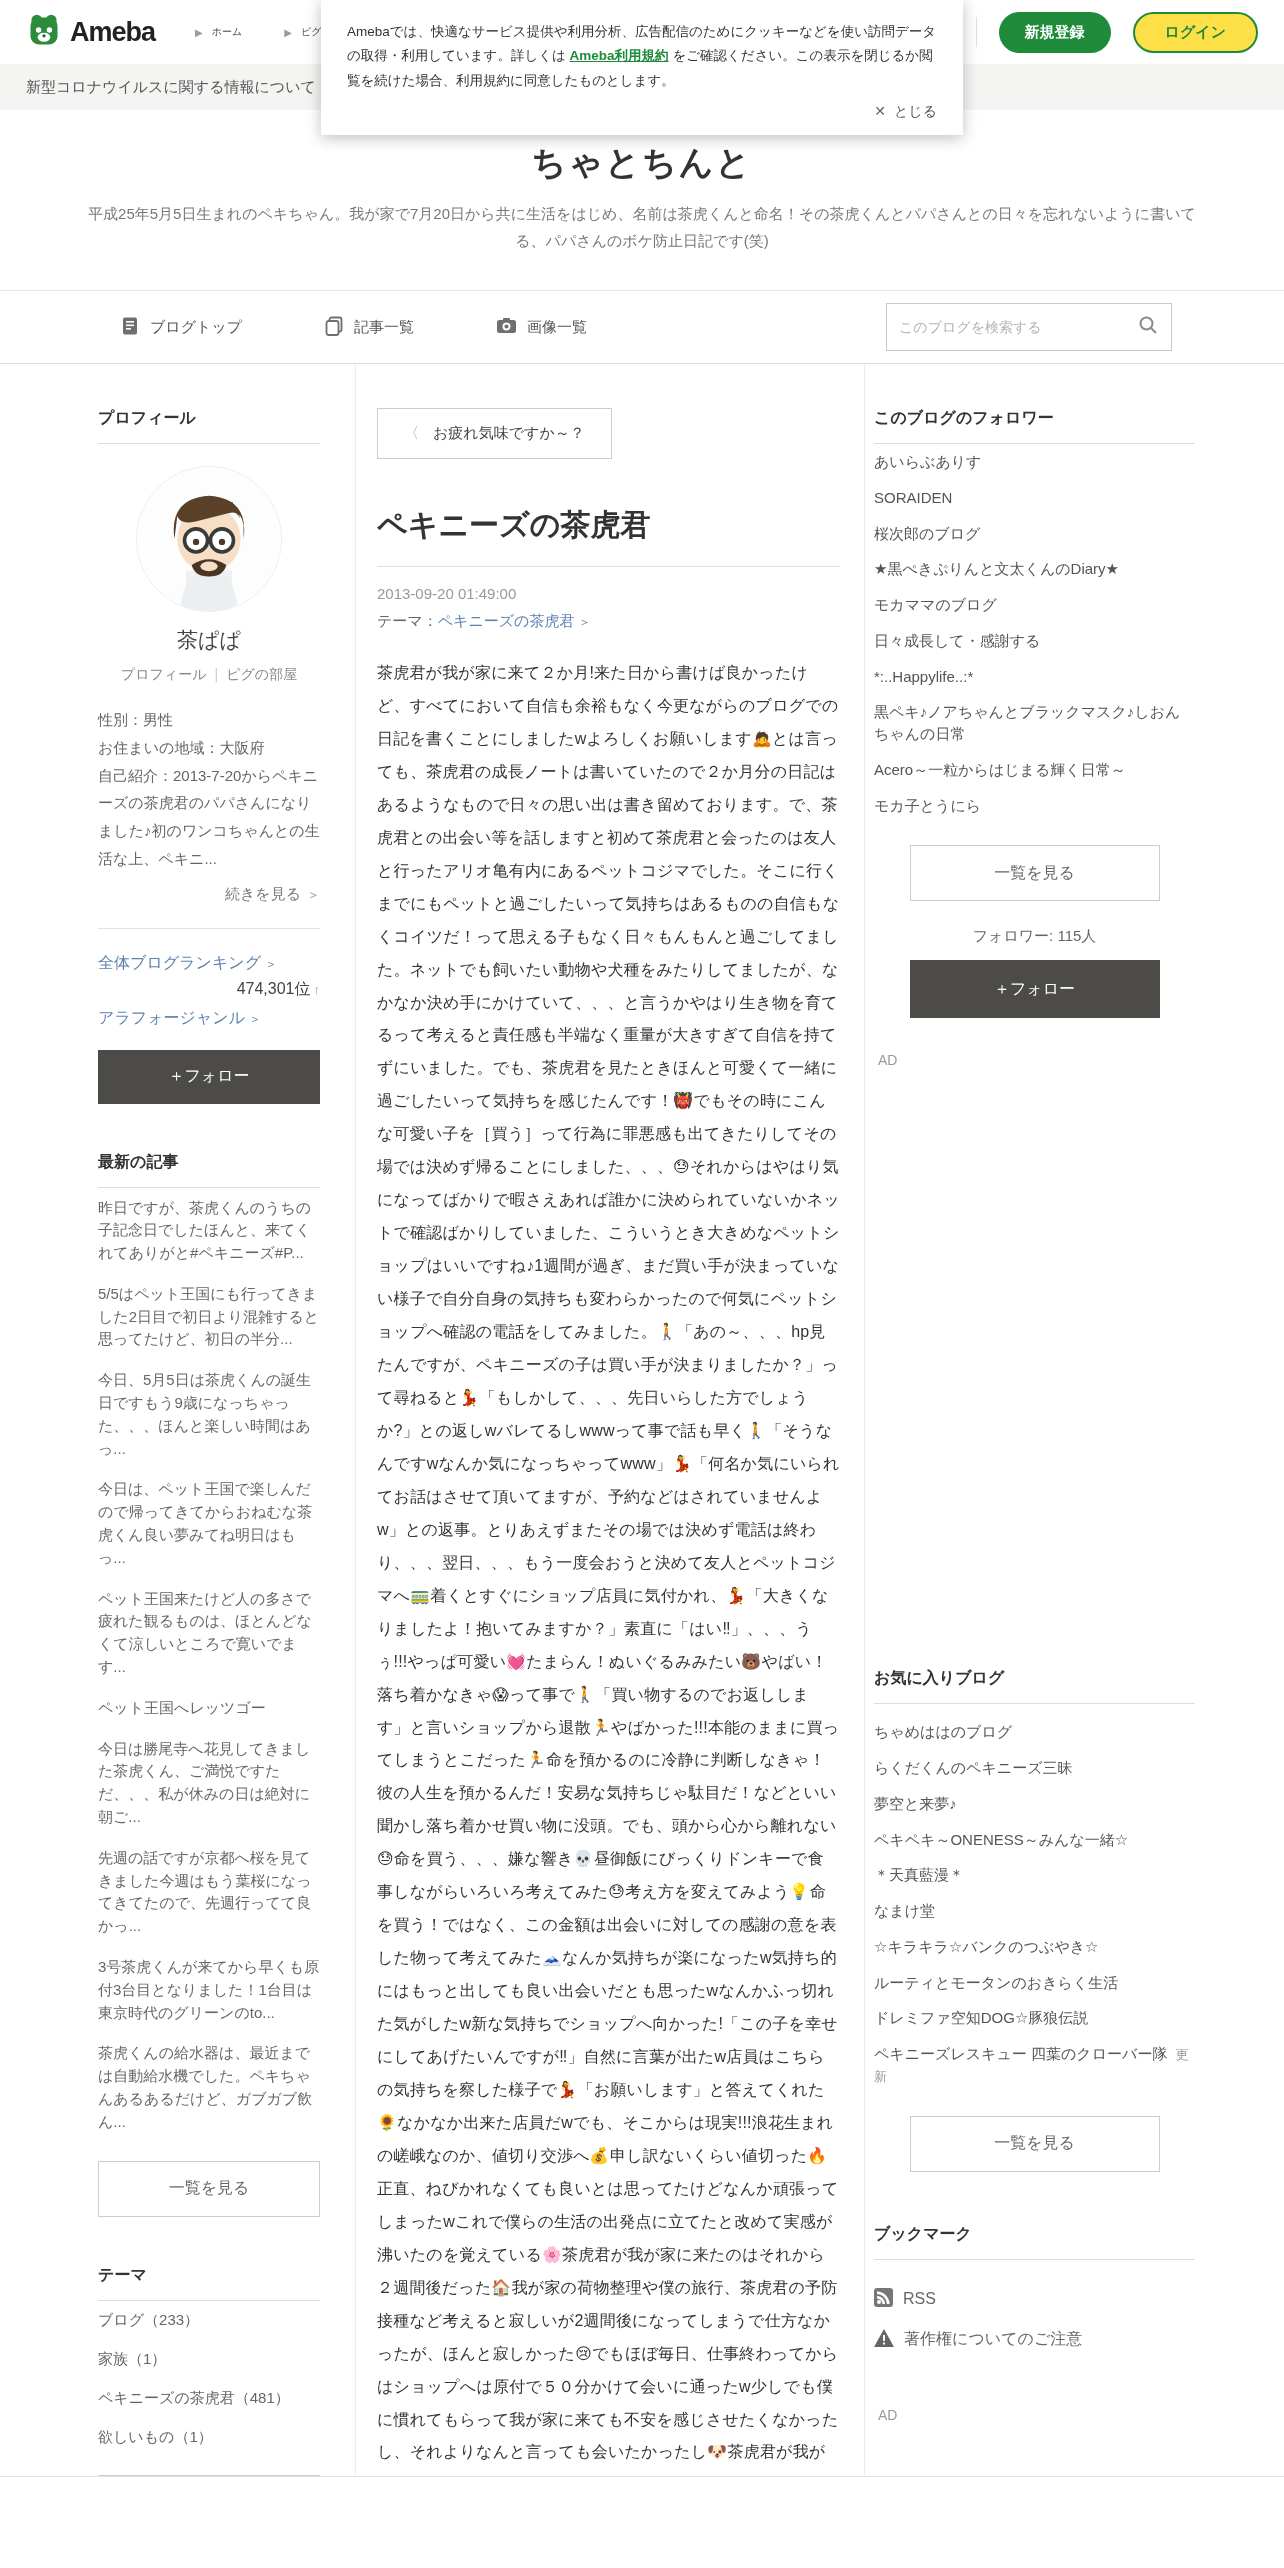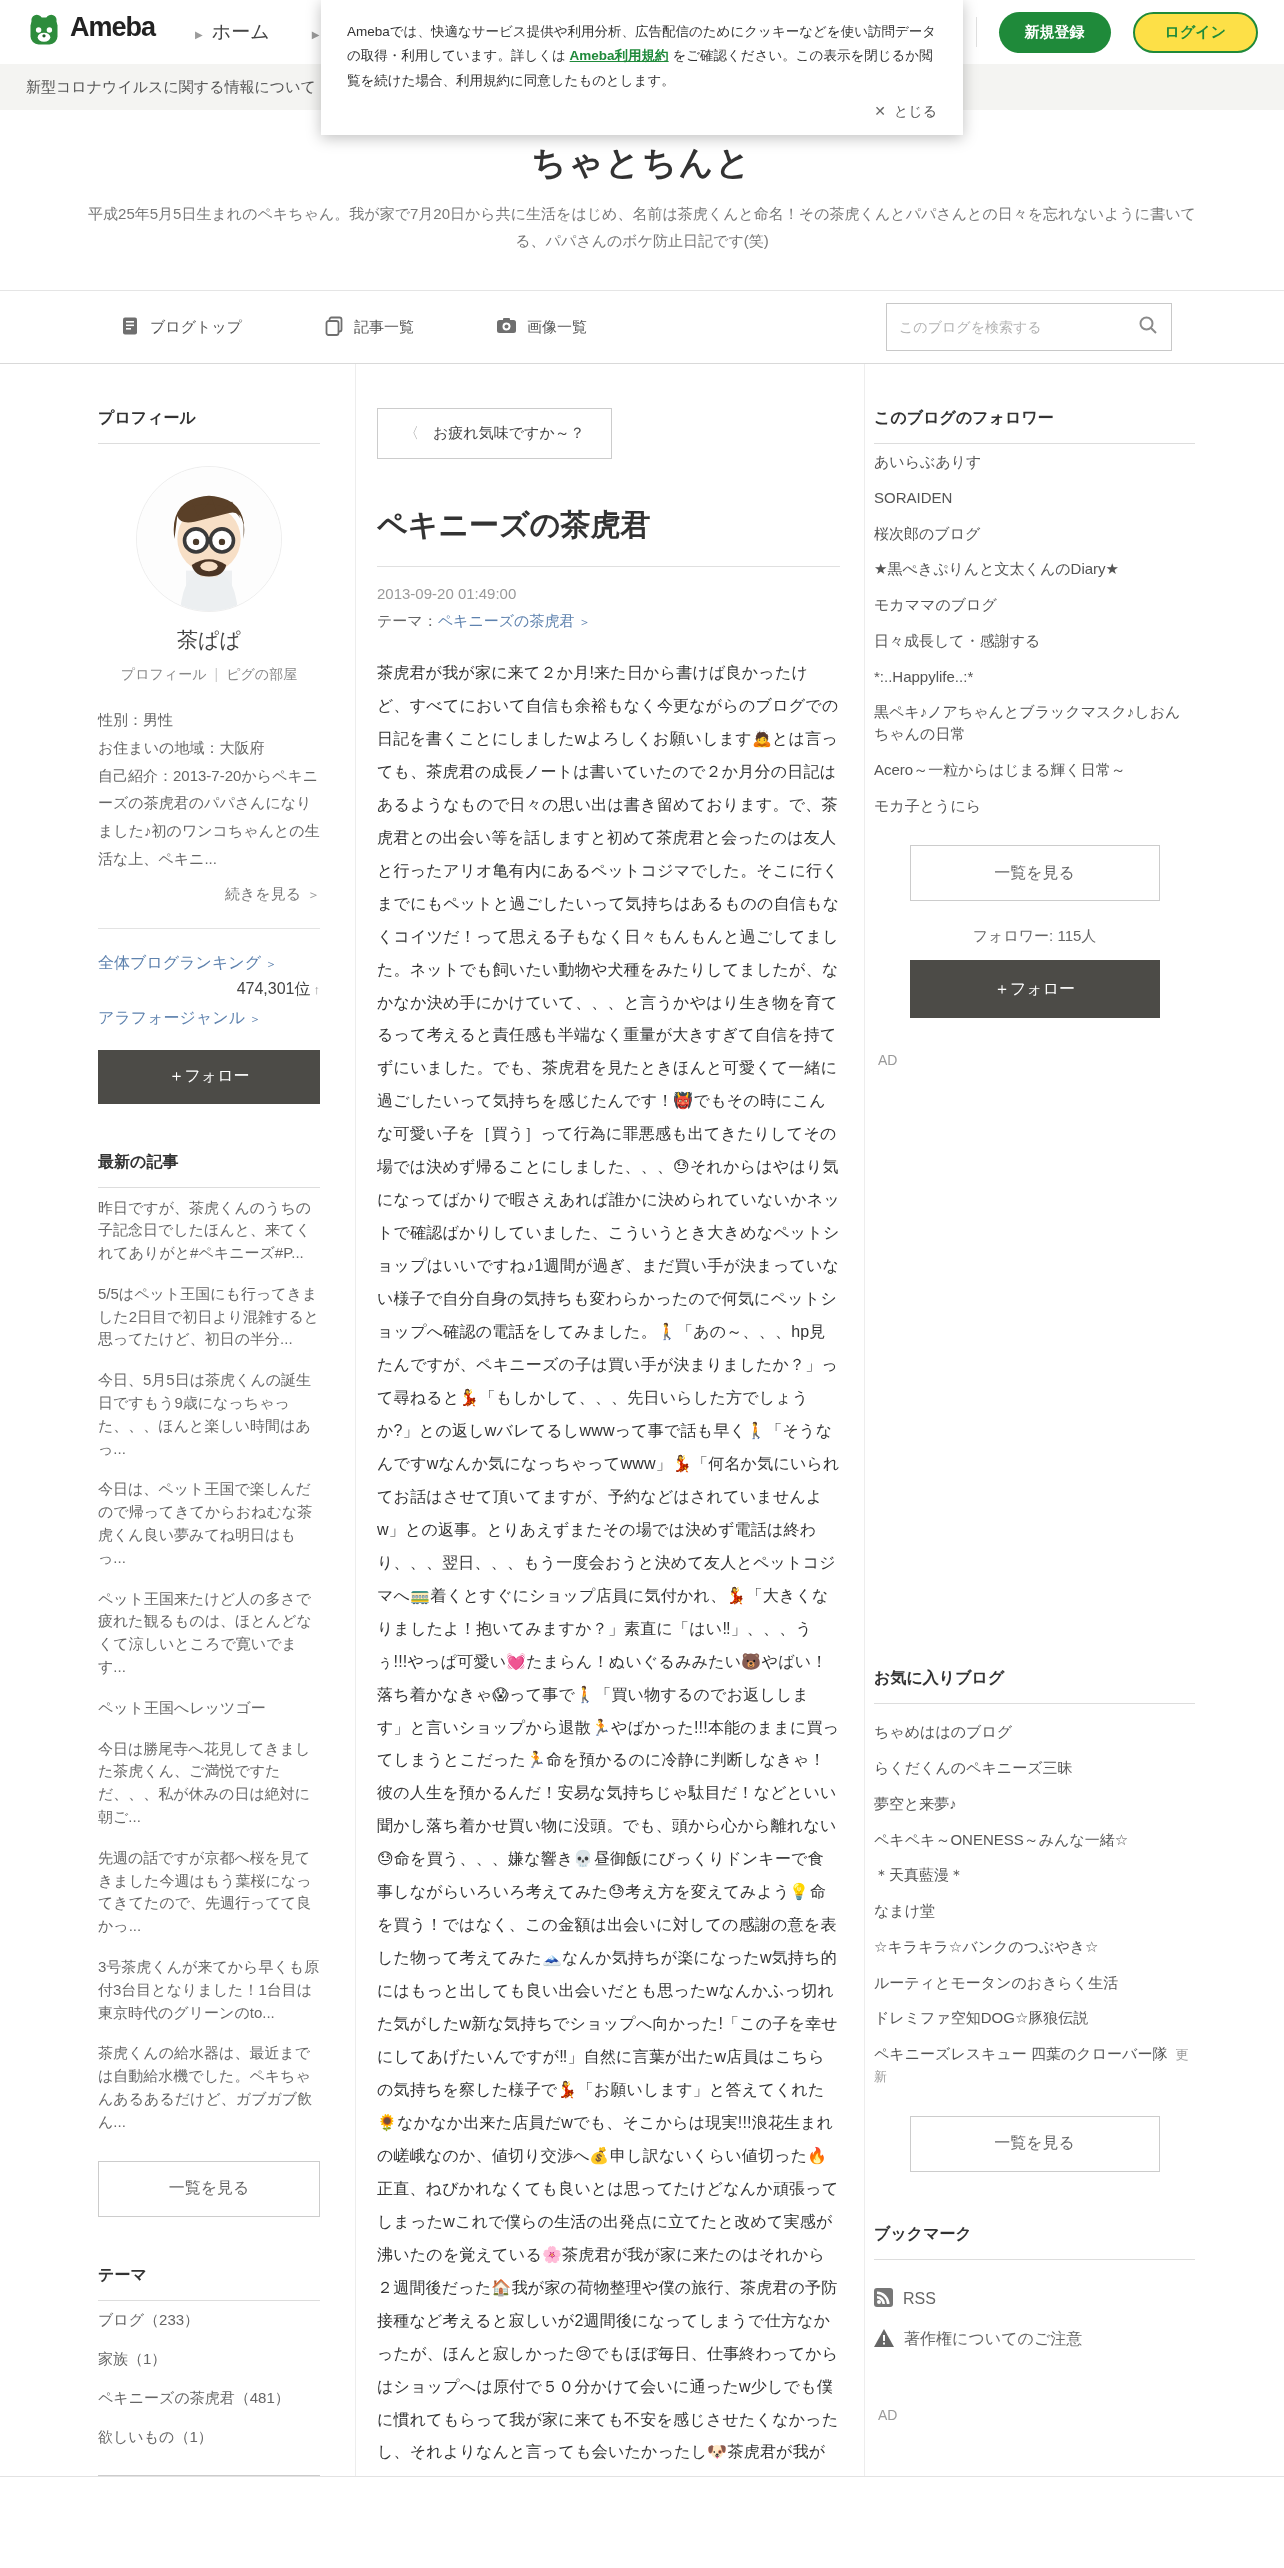--- a/index.html
+++ b/index.html
@@ -2,24 +2,24 @@
 <html><head>
 <meta charset="utf-8">
 <style>
   * { margin:0; padding:0; box-sizing:border-box; }
   html,body { background:#fff; }
   body { width:1284px; font-family:"Liberation Sans","DejaVu Sans",sans-serif; color:#333; }
   a { text-decoration:none; color:inherit; cursor:pointer; }
 
   
   .topbar { height:64px; display:flex; align-items:center; padding:0 26px; background:#fff; }
-  .logo { display:flex; align-items:flex-start; gap:8px; }
+  .logo { display:flex; align-items:center; gap:8px; }
   .logo-text { font-size:27px; font-weight:bold; color:#222; letter-spacing:-1px; }
   .top-nav { display:flex; align-items:center; margin-left:40px; gap:42px; }
-  .top-nav-item { display:flex; align-items:center; font-size:19px; color:#444; }
+  .top-nav-item { display:flex; align-items:center; font-size:10px; color:#444; }
   .tri::before { content:"▶"; font-size:10px; color:#9b9b9b; margin-right:9px; }
   .top-actions { margin-left:auto; display:flex; align-items:center; gap:22px; }
   .popular { display:flex; align-items:center; font-size:15px; color:#333; }
   .star-icon::before { content:"★"; color:#2d8c3c; font-size:17px; margin-right:7px; }
   .vdiv { width:1px; height:30px; background:#e0e0e0; }
   .btn-signup { background:#1f8a3a; color:#fff; font-size:15px; font-weight:bold; padding:11px 26px; border-radius:22px; }
   .btn-login { border:2px solid #1f8a3a; color:#1f8a3a; font-size:15px; font-weight:bold; padding:9px 30px; border-radius:22px; background:#fde047; }
 
   
   .notice-bar { height:46px; background:#f4f4f2; display:flex; align-items:center; padding:0 26px; font-size:15px; color:#555; }

